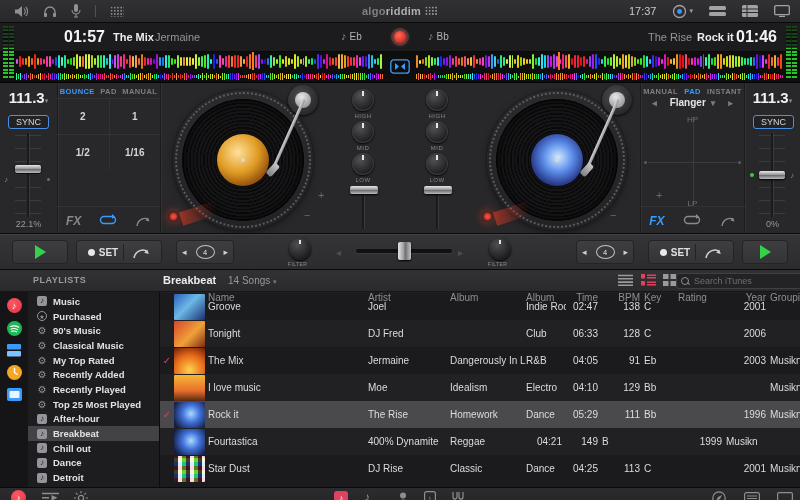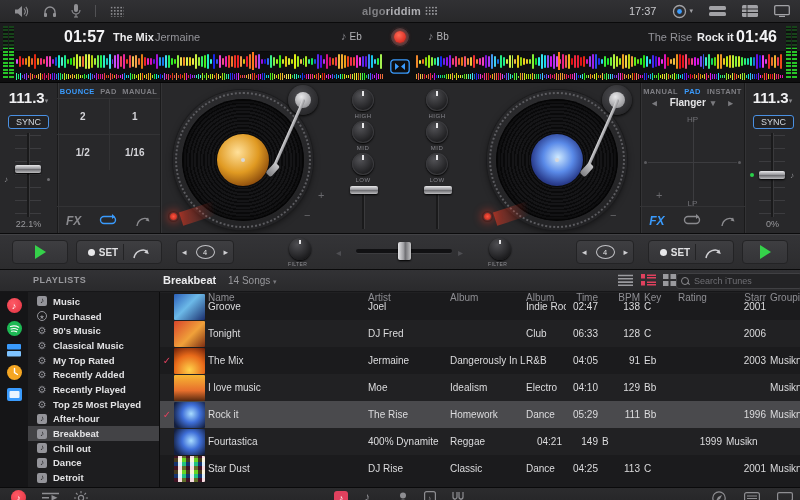--- a/index.html
+++ b/index.html
@@ -1174,21 +1174,21 @@
         <span></span>
         <span></span>
         <span class="">Name</span>
         <span class="">Artist</span>
         <span class="">Album</span>
         <span class="">Album</span>
         <span class="c-right">Time</span>
         <span class="c-right">BPM</span>
         <span class="">Key</span>
         <span class="">Rating</span>
-        <span class="c-right">Starr</span>
+        <span class="c-right">Year</span>
         <span class="">Grouping</span>
       </div>
     <div id="tbody">
         <div class="trow row">
           <span class="chk"></span>
           <span class="art art1"></span>
           <span class="cell">Groove</span>
           <span class="cell">Joel</span>
           <span class="cell"></span>
           <span class="cell">Indie Rock</span>

